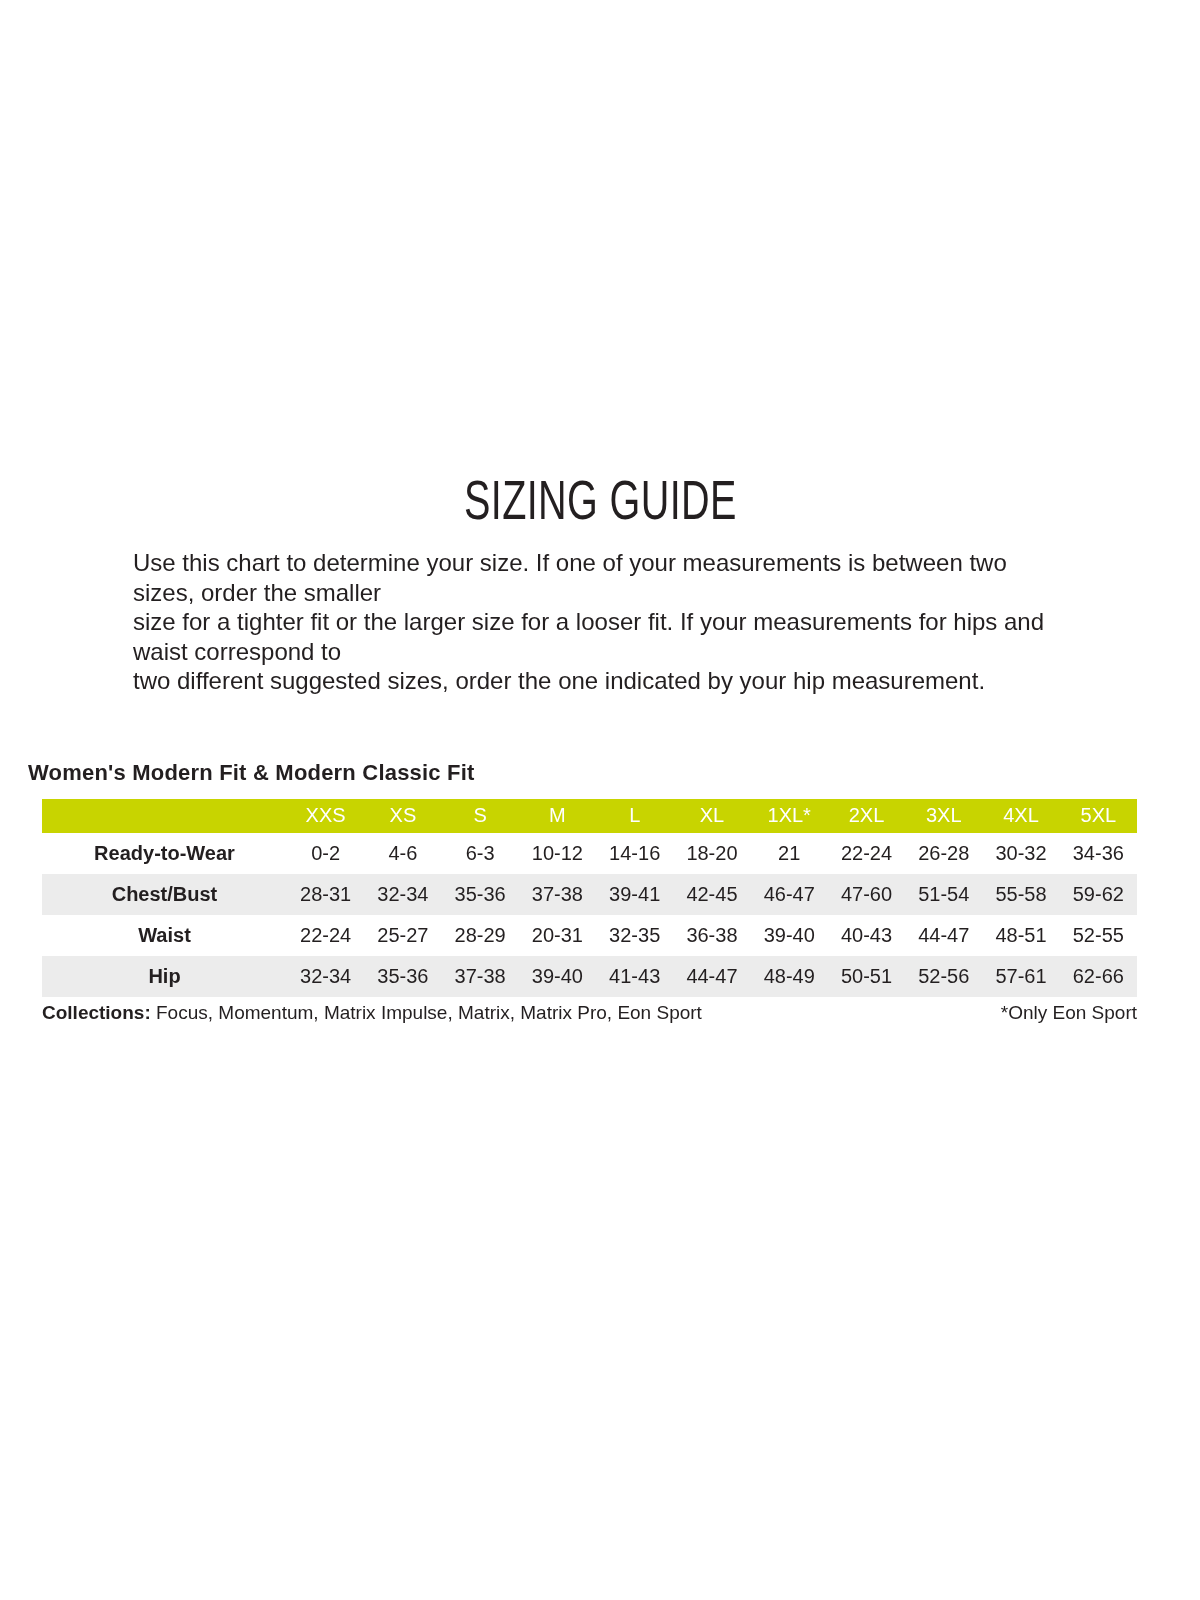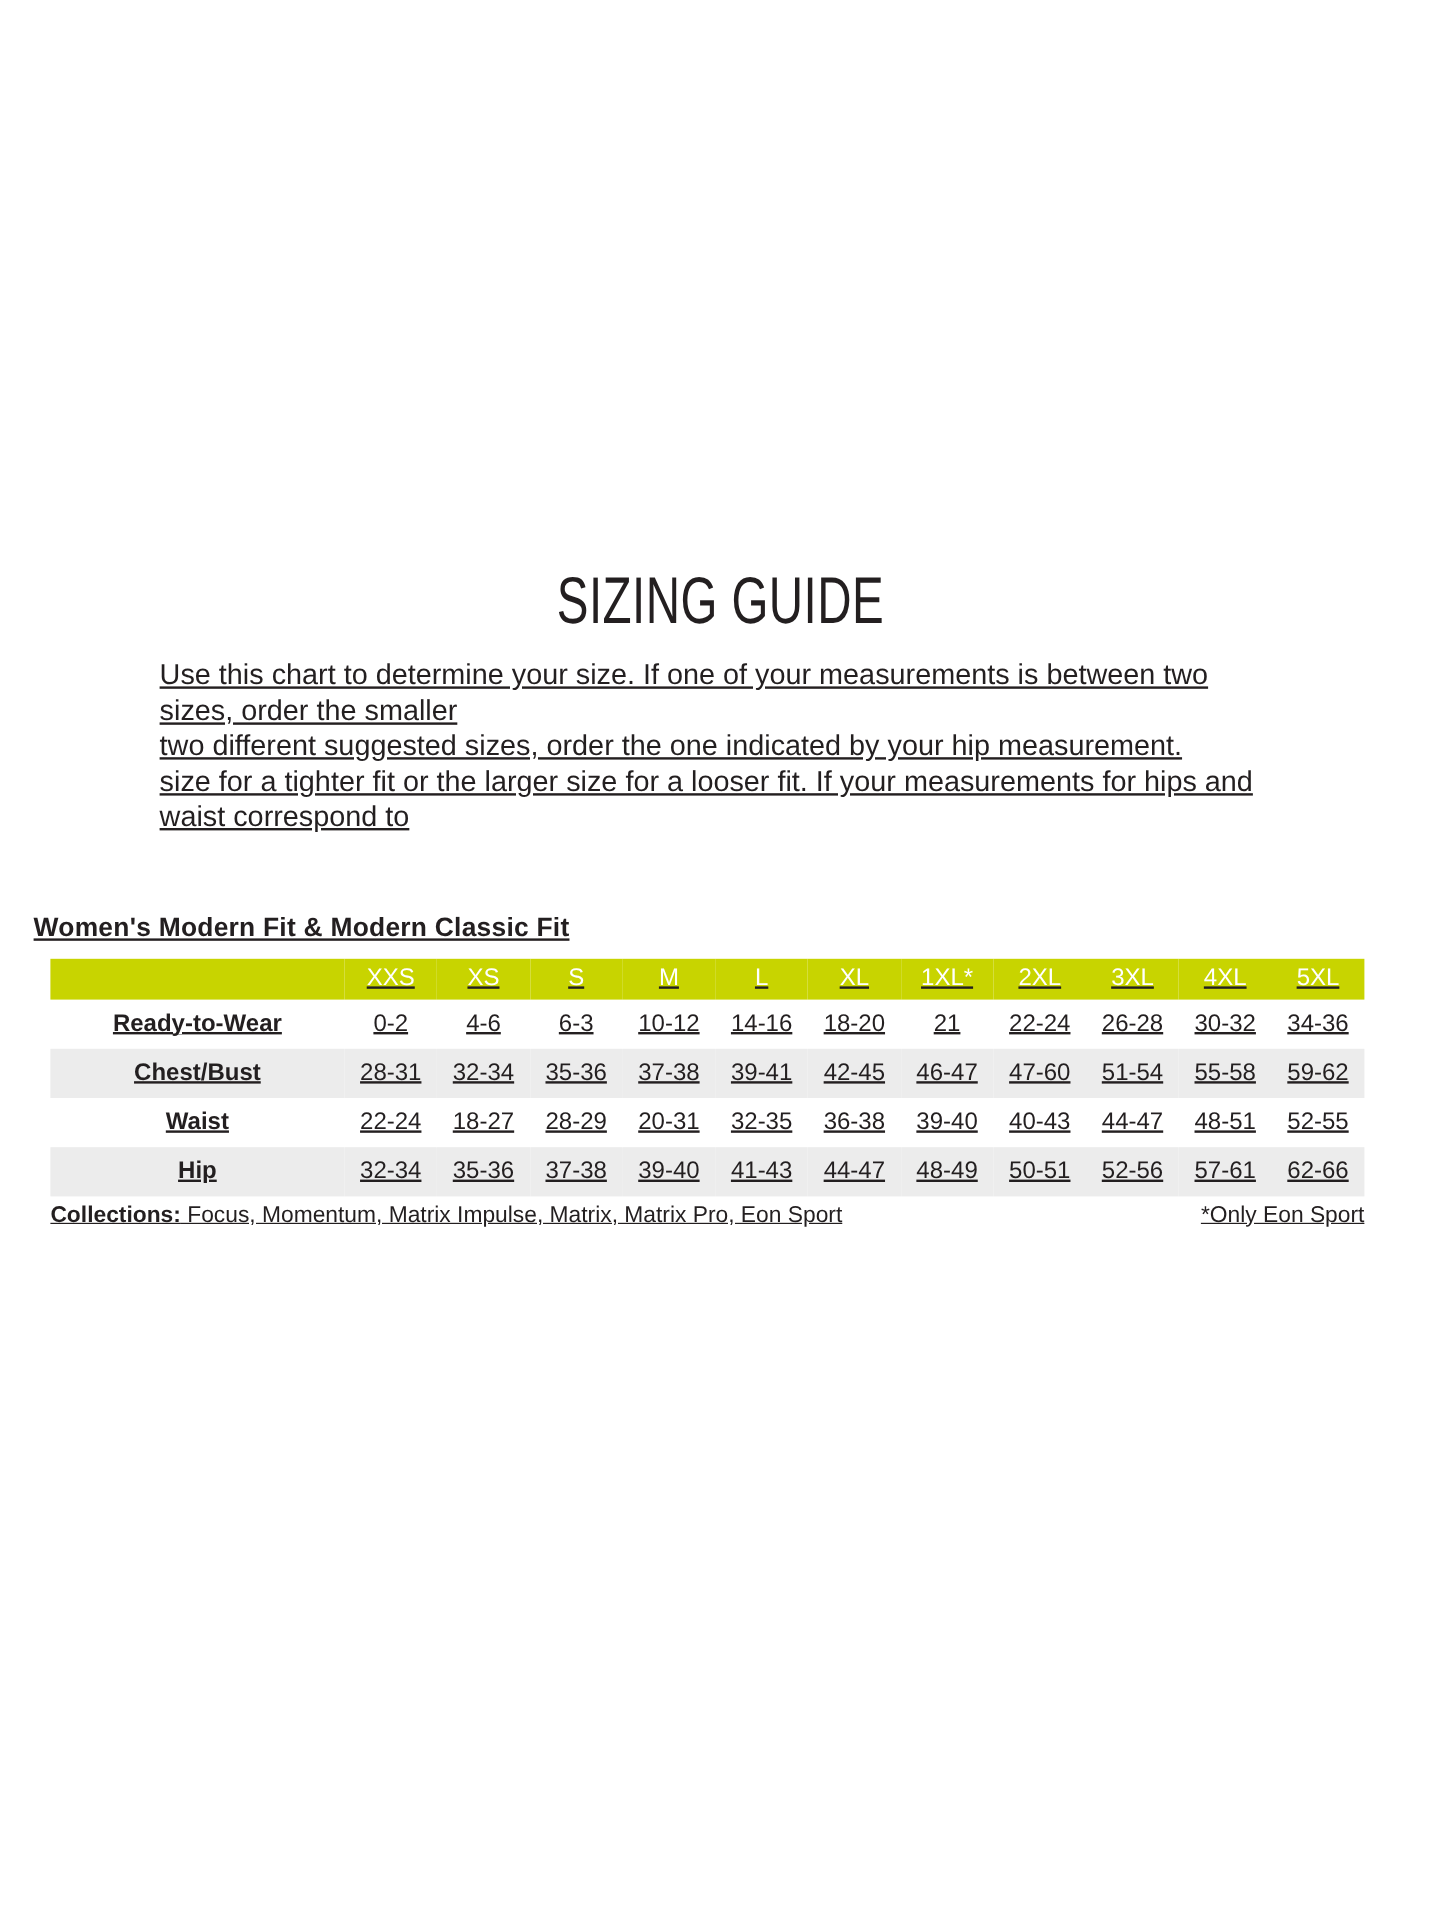--- a/index.html
+++ b/index.html
@@ -10,21 +10,21 @@
   }
   *{box-sizing:border-box;}
   html,body{margin:0;padding:0;}
   body{
     width:1200px;height:1600px;
     background:#ffffff;
     color:var(--text-color);
     font-family:"Liberation Sans", sans-serif;
     overflow:hidden;
   }
-  .page{width:1200px;height:1216px;position:relative;text-decoration:underline;}
+  .page{width:1200px;height:1216px;position:relative;}
 
   .title-wrap{
     padding-top:468px;
     text-align:center;
   }
   .page-title{
     display:inline-block;
     font-size:55px;
     font-weight:400;
     letter-spacing:0.5px;
@@ -93,22 +93,22 @@
 <body>
 
 <div class="page">
 
   <div class="title-wrap">
     <span class="page-title">SIZING GUIDE</span>
   </div>
 
   <div class="intro">
     <div>Use this chart to determine your size. If one of your measurements is between two sizes, order the smaller</div>
+    <div>size for a tighter fit or the larger size for a looser fit. If your measurements for hips and waist correspond to</div>
     <div>two different suggested sizes, order the one indicated by your hip measurement.</div>
-    <div>size for a tighter fit or the larger size for a looser fit. If your measurements for hips and waist correspond to</div>
   </div>
 
   <div class="section-heading">Women's Modern Fit &amp; Modern Classic Fit</div>
 
   <table class="size-table">
     <colgroup>
       <col class="label-col">
       <col>
         <col>
         <col>
@@ -162,21 +162,21 @@
         <td>42-45</td>
         <td>46-47</td>
         <td>47-60</td>
         <td>51-54</td>
         <td>55-58</td>
         <td>59-62</td>
       </tr>
       <tr>
         <th>Waist</th>
         <td>22-24</td>
-        <td>18-27</td>
+        <td>25-27</td>
         <td>28-29</td>
         <td>20-31</td>
         <td>32-35</td>
         <td>36-38</td>
         <td>39-40</td>
         <td>40-43</td>
         <td>44-47</td>
         <td>48-51</td>
         <td>52-55</td>
       </tr>

